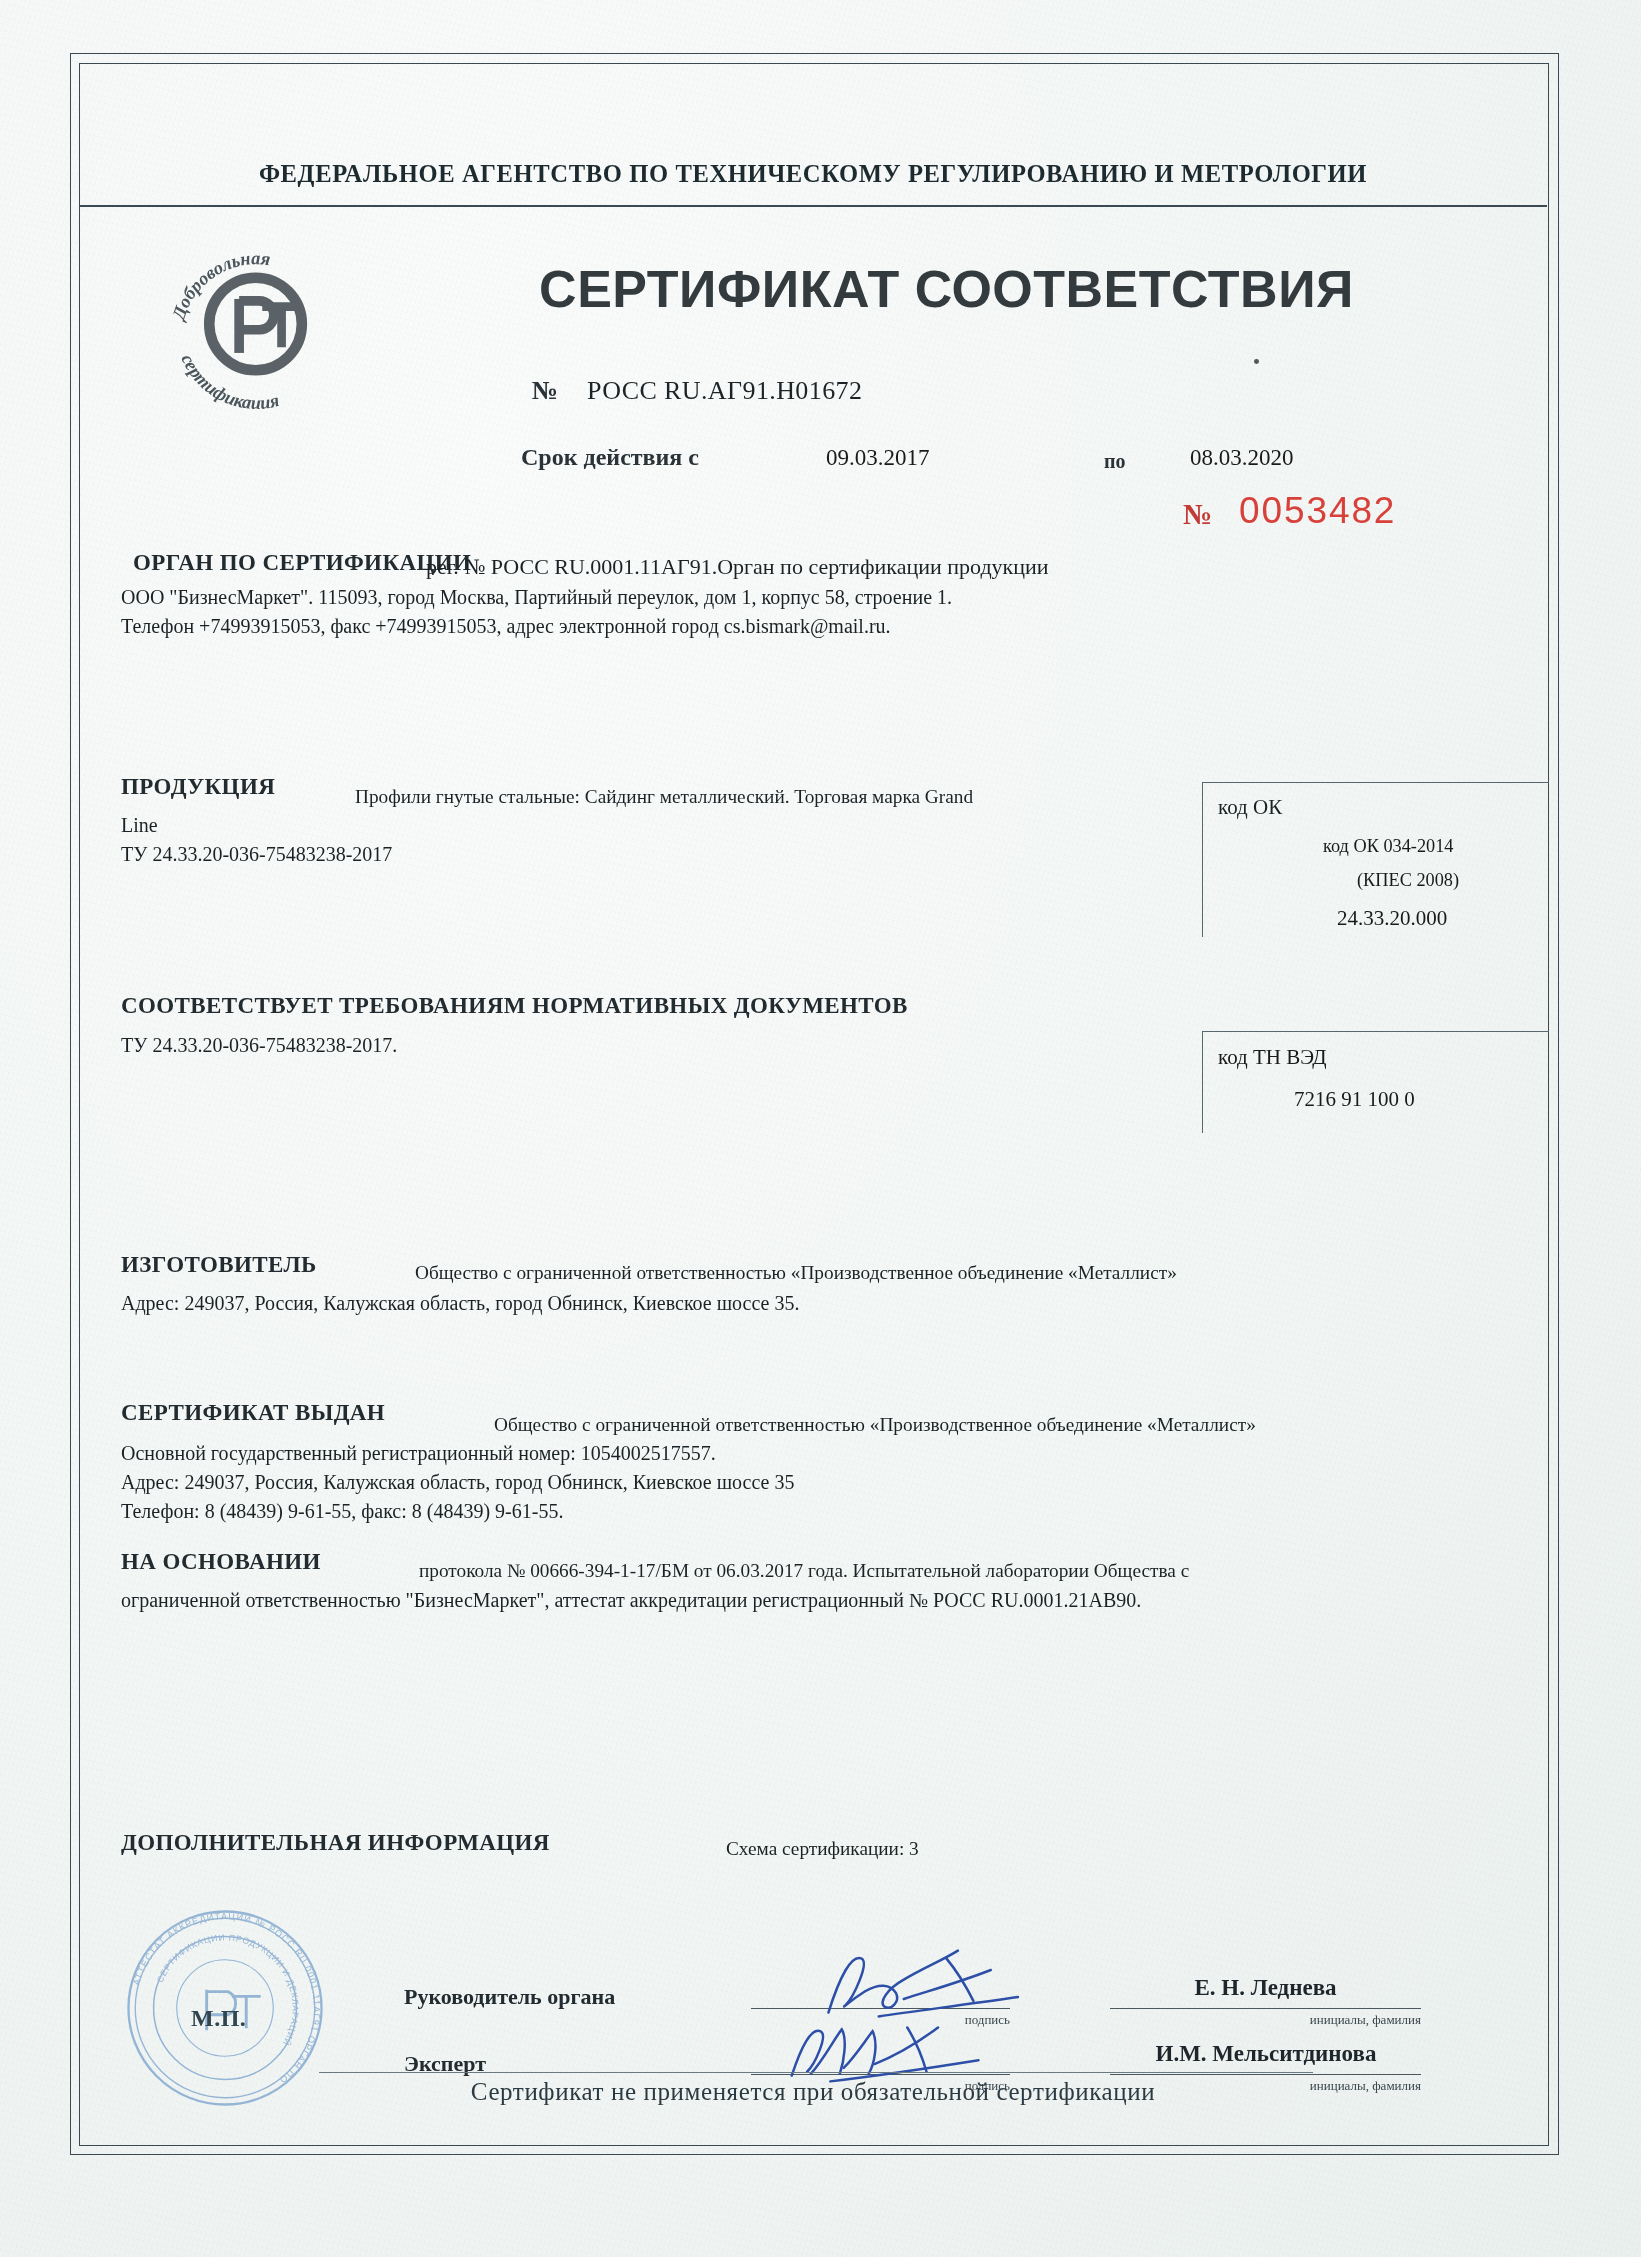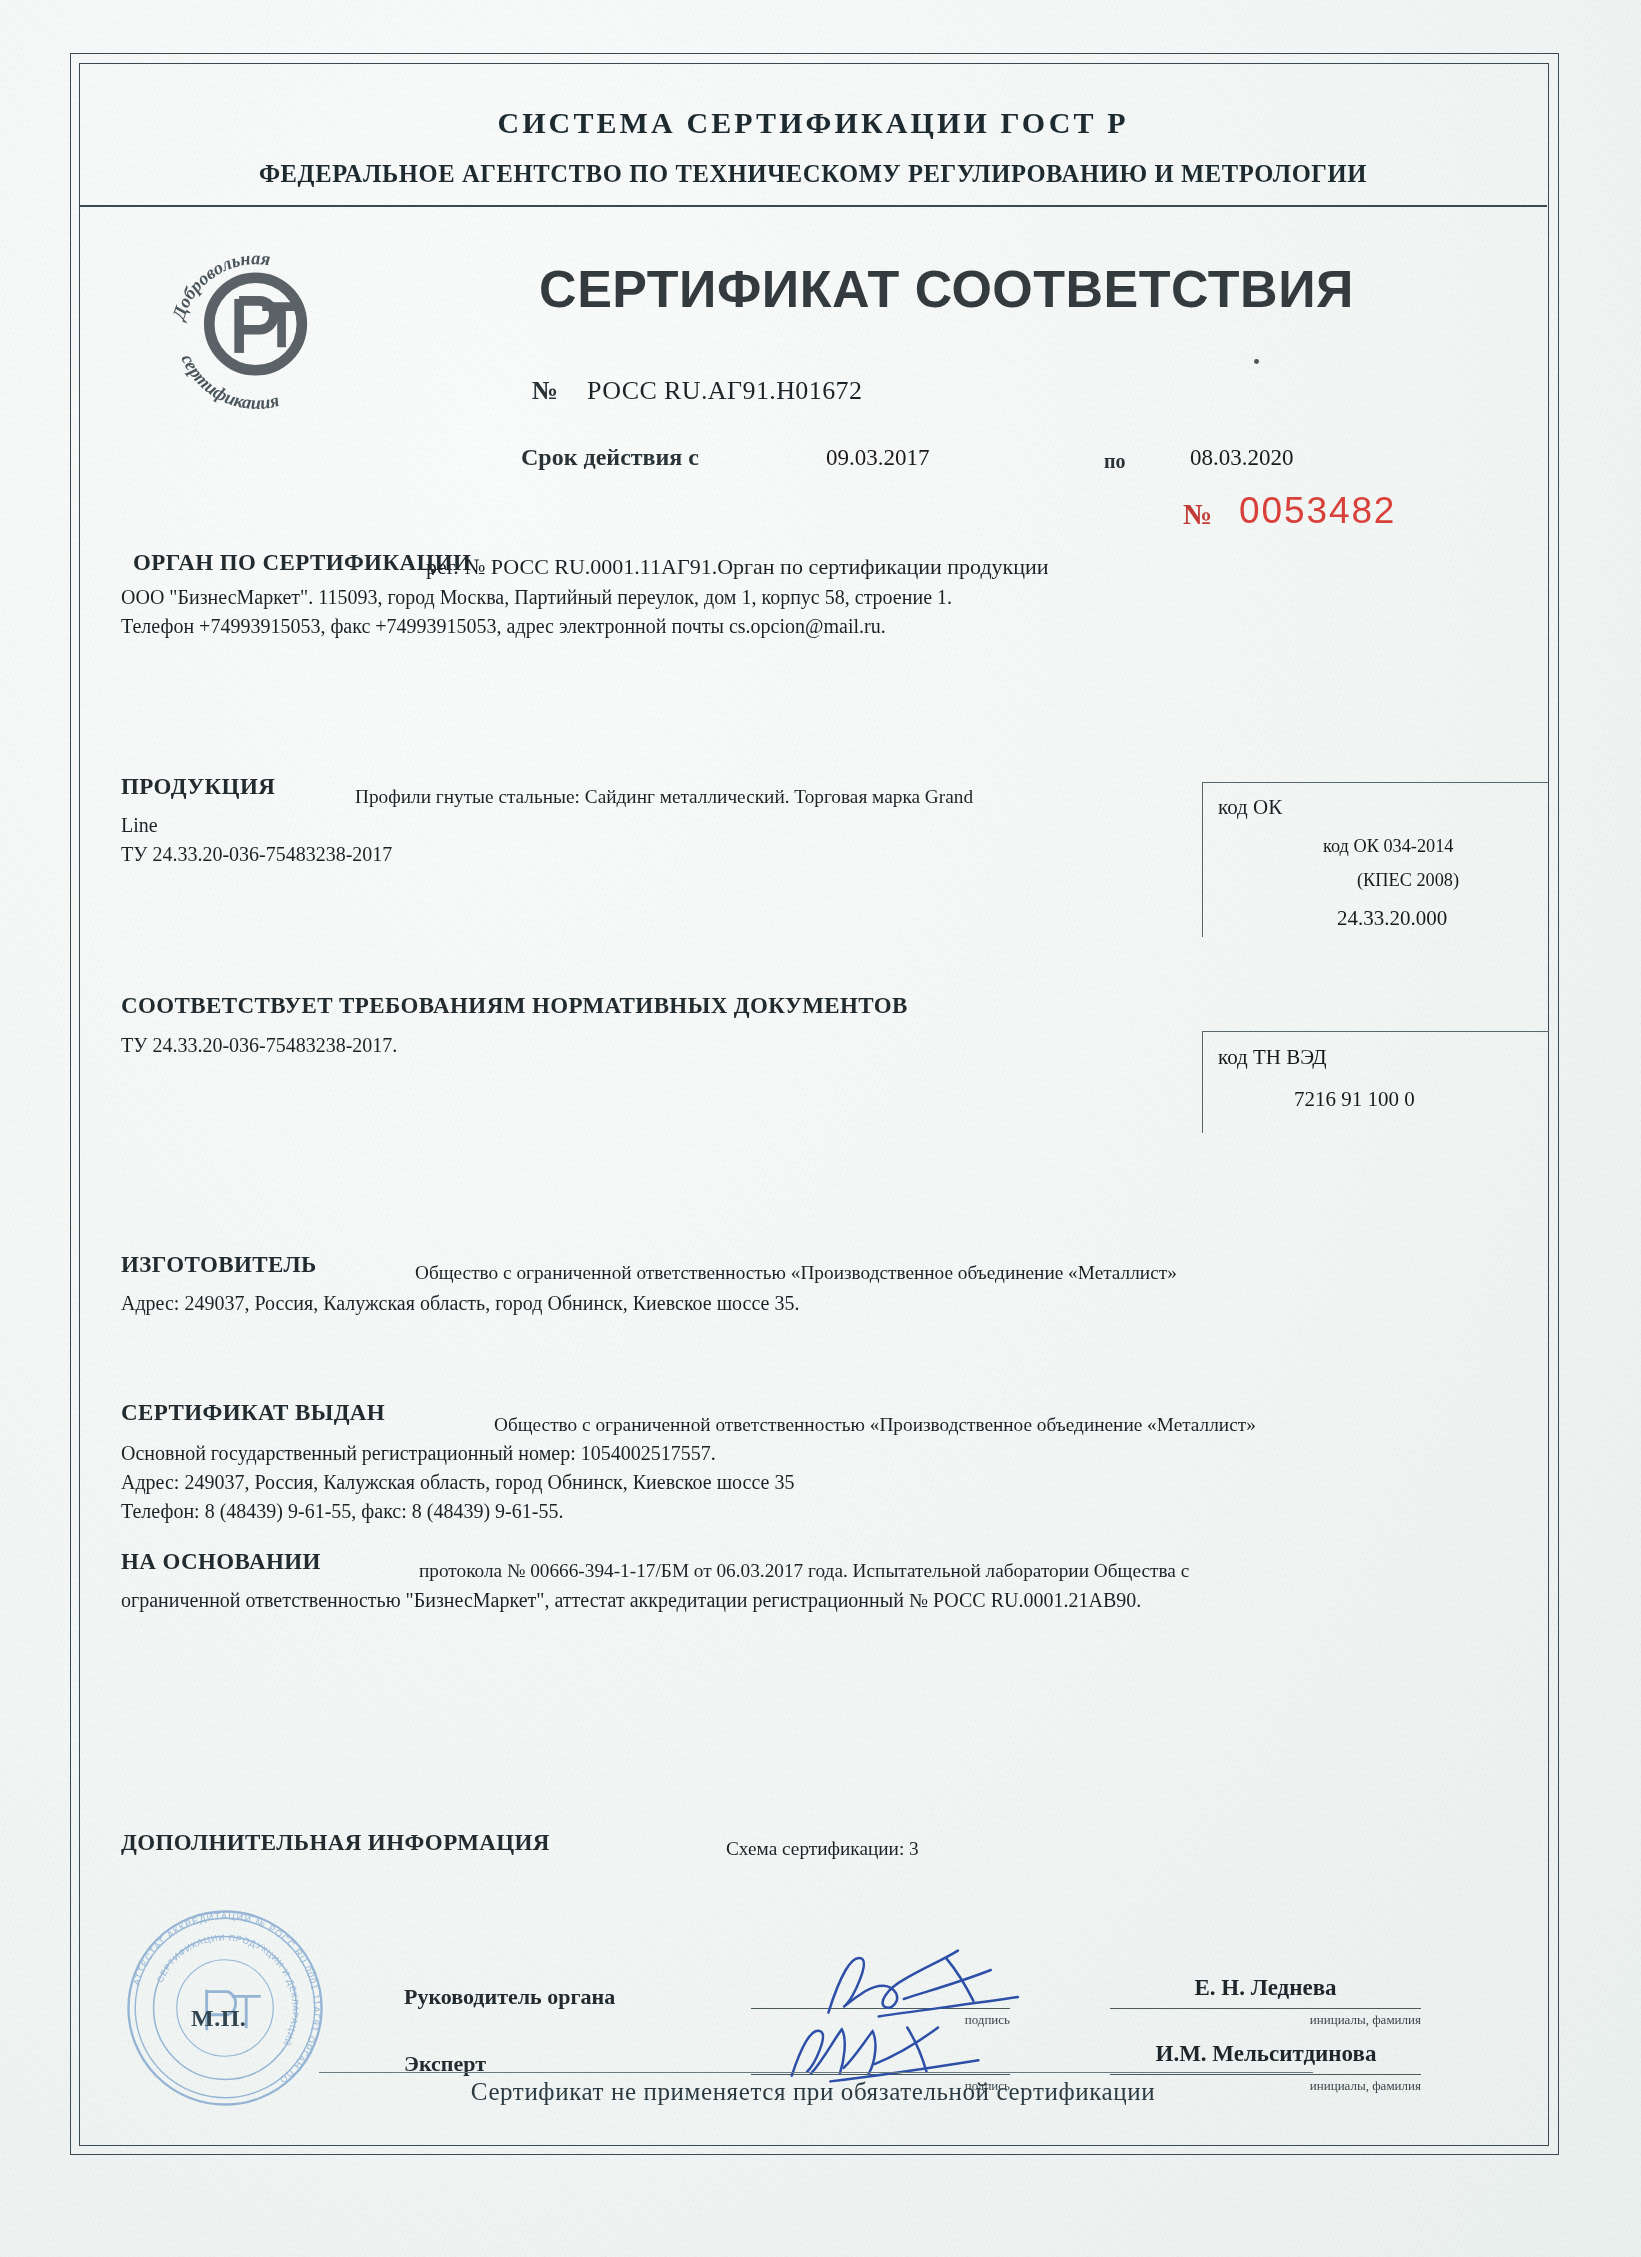--- a/index.html
+++ b/index.html
@@ -325,21 +325,20 @@
 </head>
 <body>
 
 <div id="page">
 
   <div class="paper-noise"></div>
 
   <div class="frame-outer"></div>
   <div class="frame-inner"></div>
 
-  <div class="hdr-title1">СИСТЕМА СЕРТИФИКАЦИИ ГОСТ Р</div>
   <div class="hdr-title2">ФЕДЕРАЛЬНОЕ АГЕНТСТВО ПО ТЕХНИЧЕСКОМУ РЕГУЛИРОВАНИЮ И МЕТРОЛОГИИ</div>
   <div class="hdr-rule"></div>
 
   <svg class="gost-logo" viewBox="0 0 196 176">
     <defs>
       <path id="arcTop" d="M 20,104 A 78,78 0 0 1 176,104" fill="none"></path>
       <path id="arcBot" d="M 14,92 A 84,84 0 0 0 182,92" fill="none"></path>
     </defs>
     <text font-family="Liberation Serif, serif" font-size="19" font-style="italic" font-weight="bold" fill="#4a565c">
       <textPath href="#arcTop" startOffset="8%">Добровольная</textPath>
@@ -365,21 +364,21 @@
   <div class="valid-po">по</div>
   <div class="valid-to">08.03.2020</div>
 
   <div class="blank-no-label">№</div>
   <div class="blank-no-value">0053482</div>
 
   <div class="sec-head organ-head">ОРГАН ПО СЕРТИФИКАЦИИ</div>
   <div class="sec-body organ-line1">рег. № РОСС RU.0001.11АГ91.Орган по сертификации продукции</div>
   <div class="sec-body organ-rest">
     <div>ООО "БизнесМаркет". 115093, город Москва, Партийный переулок, дом 1, корпус 58, строение 1.</div>
-    <div>Телефон +74993915053, факс +74993915053, адрес электронной почты cs.opcion@mail.ru.</div>
+    <div>Телефон +74993915053, факс +74993915053, адрес электронной город cs.bismark@mail.ru.</div>
   </div>
 
   <div class="sec-head prod-head">ПРОДУКЦИЯ</div>
   <div class="sec-body prod-line1">Профили гнутые стальные: Сайдинг металлический. Торговая марка Grand</div>
   <div class="sec-body prod-rest">
     <div>Line</div>
     <div>ТУ 24.33.20-036-75483238-2017</div>
   </div>
 
   <div class="codeok-box"></div>

